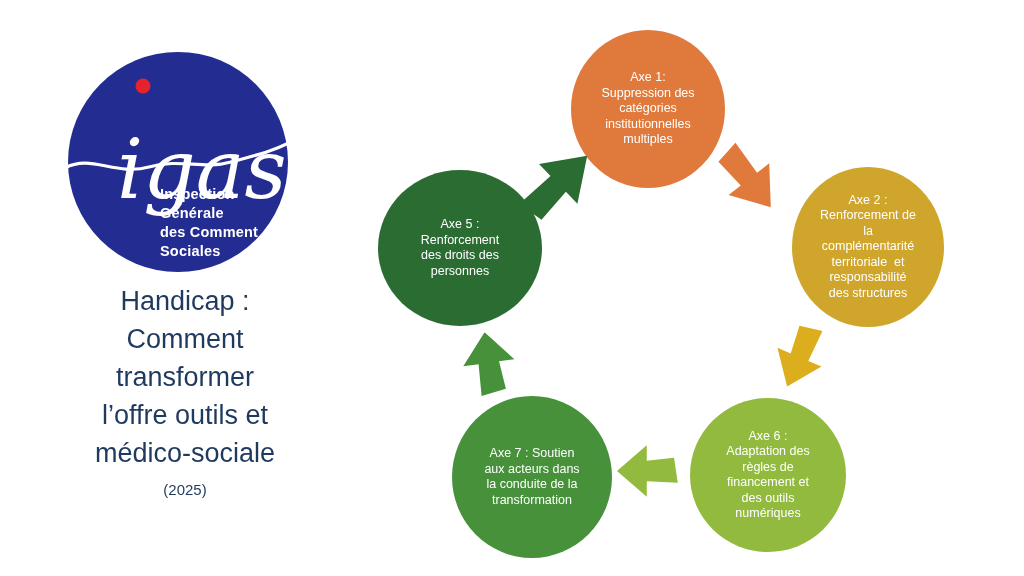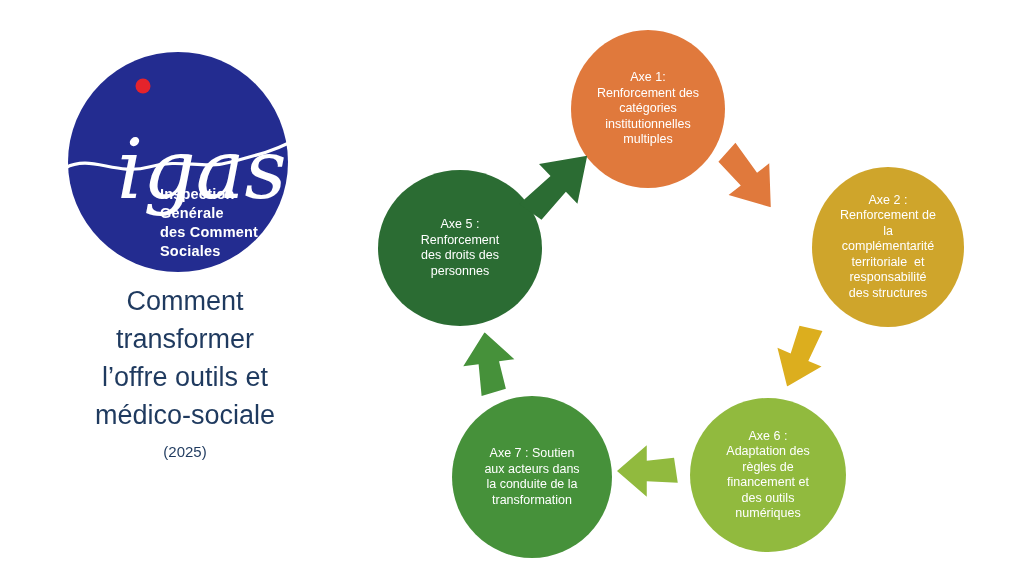--- a/index.html
+++ b/index.html
@@ -43,36 +43,37 @@
     </svg>
     <div class="org-lines">
       <div>Inspection</div>
       <div>Générale</div>
       <div>des Comment</div>
       <div>Sociales</div>
     </div>
   </div>
 
   <div id="title">
+    <div>Handicap :</div>
     <div>Comment</div>
     <div>transformer</div>
     <div>l’offre outils et</div>
     <div>médico-sociale</div>
     <div class="year">(2025)</div>
   </div>
 
   <div class="axe" style="left: 571px; top: 30px; width: 154px; height: 158px; background-color: rgb(224, 121, 60);">
     <div class="txt">Axe 1:
-Renforcement des
+Suppression des
 catégories
 institutionnelles
 multiples</div>
   </div>
 
-  <div class="axe" style="left: 812px; top: 167px; width: 152px; height: 160px; background-color: rgb(207, 165, 43); text-align: center;">
+  <div class="axe" style="left: 792px; top: 167px; width: 152px; height: 160px; background-color: rgb(207, 165, 43); text-align: center;">
     <div class="txt">Axe 2 :
 Renforcement de
 la
 complémentarité
 territoriale  et
 responsabilité
 des structures</div>
   </div>
 
   <div class="axe" style="left: 690px; top: 398px; width: 156px; height: 154px; background-color: rgb(145, 186, 62);">

